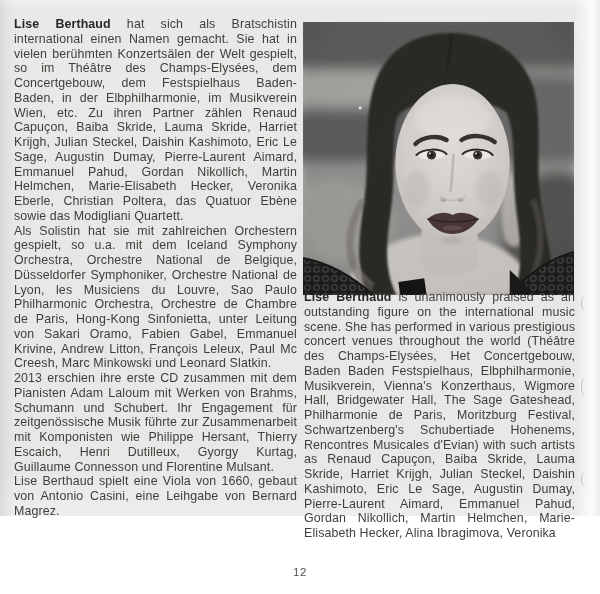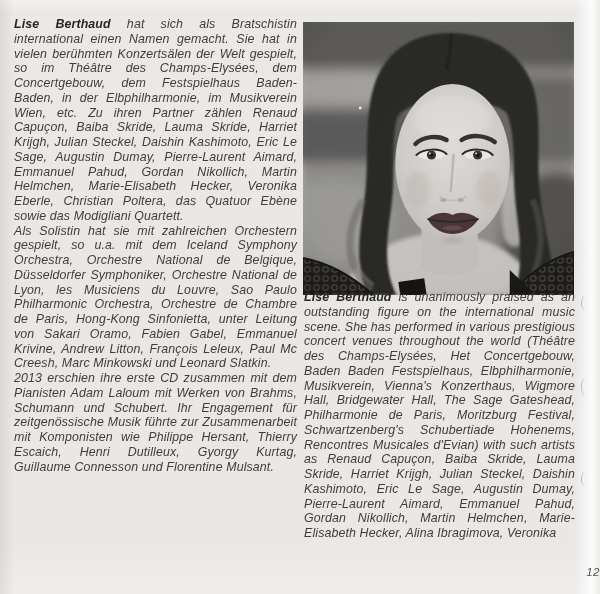--- a/index.html
+++ b/index.html
@@ -3,26 +3,25 @@
 <meta charset="utf-8">
 <style>
   html, body { margin: 0; padding: 0; }
   body {
     width: 600px; height: 594px;
     font-family: "Liberation Sans", "DejaVu Sans", sans-serif;
     overflow: hidden;
   }
   .page {
     position: relative;
-    width: 600px; height: 594px;
+    width: 600px; height: 516px;
     background:
       linear-gradient(90deg, rgba(110,108,105,0.12) 0px, rgba(110,108,105,0) 14px),
       linear-gradient(90deg, rgba(255,255,255,0) 575px, rgba(255,255,255,0.85) 592px, rgba(236,235,233,0.9) 600px),
       linear-gradient(180deg, #f2f1ef 0%, #eae9e7 2%, #e8e7e5 50%, #e9e8e6 92%, #eeedeb 100%);
-    font-style: italic;
   }
   .col {
     position: absolute;
     text-align: justify;
     color: #3f3e3c;
     font-size: 12.4px;
     line-height: 14.75px;
     letter-spacing: 0.12px;
   }
   .col p { margin: 0; }
@@ -32,21 +31,21 @@
   .photo {
     position: absolute;
     left: 303px; top: 22px;
     width: 271px; height: 273px;
     overflow: hidden;
   }
   .photo svg { display: block; width: 100%; height: 100%; }
   .page-number {
     position: absolute;
     left: 0; right: 0; top: 566px;
-    text-align: right;
+    text-align: center;
     font-size: 11.5px;
     letter-spacing: 0.5px;
     color: #55534f;
   }
   .edge-mark {
     position: absolute;
     left: 581px;
     width: 7px; height: 14px;
     border-left: 1.5px solid rgba(150,148,144,0.55);
     border-radius: 50%;
@@ -57,20 +56,21 @@
 </style>
 </head>
 <body>
 
 <div class="page">
 
   <div class="col col-left">
     <p><span class="lead">Lise Berthaud</span><span> hat sich als Bratschistin international einen Namen gemacht. Sie hat in vielen berühmten Konzertsälen der Welt gespielt, so im Théâtre des Champs-Elysées, dem Concertgebouw, dem Festspielhaus Baden-Baden, in der Elbphilharmonie, im Musikverein Wien, etc. Zu ihren Partner zählen Renaud Capuçon, Baiba Skride, Lauma Skride, Harriet Krijgh, Julian Steckel, Daishin Kashimoto, Eric Le Sage, Augustin Dumay, Pierre-Laurent Aimard, Emmanuel Pahud, Gordan Nikollich, Martin Helmchen, Marie-Elisabeth Hecker, Veronika Eberle, Christian Poltera, das Quatuor Ebène sowie das Modigliani Quartett.</span></p>
     <p>Als Solistin hat sie mit zahlreichen Orchestern gespielt, so u.a. mit dem Iceland Symphony Orchestra, Orchestre National de Belgique, Düsseldorfer Symphoniker, Orchestre National de Lyon, les Musiciens du Louvre, Sao Paulo Philharmonic Orchestra, Orchestre de Chambre de Paris, Hong-Kong Sinfonietta, unter Leitung von Sakari Oramo, Fabien Gabel, Emmanuel Krivine, Andrew Litton, François Leleux, Paul Mc Creesh, Marc Minkowski und Leonard Slatkin.</p>
     <p>2013 erschien ihre erste CD zusammen mit dem Pianisten Adam Laloum mit Werken von Brahms, Schumann und Schubert. Ihr Engagement für zeitgenössische Musik führte zur Zusammenarbeit mit Komponisten wie Philippe Hersant, Thierry Escaich, Henri Dutilleux, Gyorgy Kurtag, Guillaume Connesson und Florentine Mulsant.</p>
+    <p>Lise Berthaud spielt eine Viola von 1660, gebaut von Antonio Casini, eine Leihgabe von Bernard Magrez.</p>
   </div>
 
   <div class="photo">
     <svg viewBox="0 0 270 273" preserveAspectRatio="none">
       <defs>
         <filter id="blurBig" x="-20%" y="-20%" width="140%" height="140%">
             <feGaussianBlur stdDeviation="6"></feGaussianBlur>
           </filter>
         <filter id="blurSoft" x="-20%" y="-20%" width="140%" height="140%">
             <feGaussianBlur stdDeviation="2.2"></feGaussianBlur>

